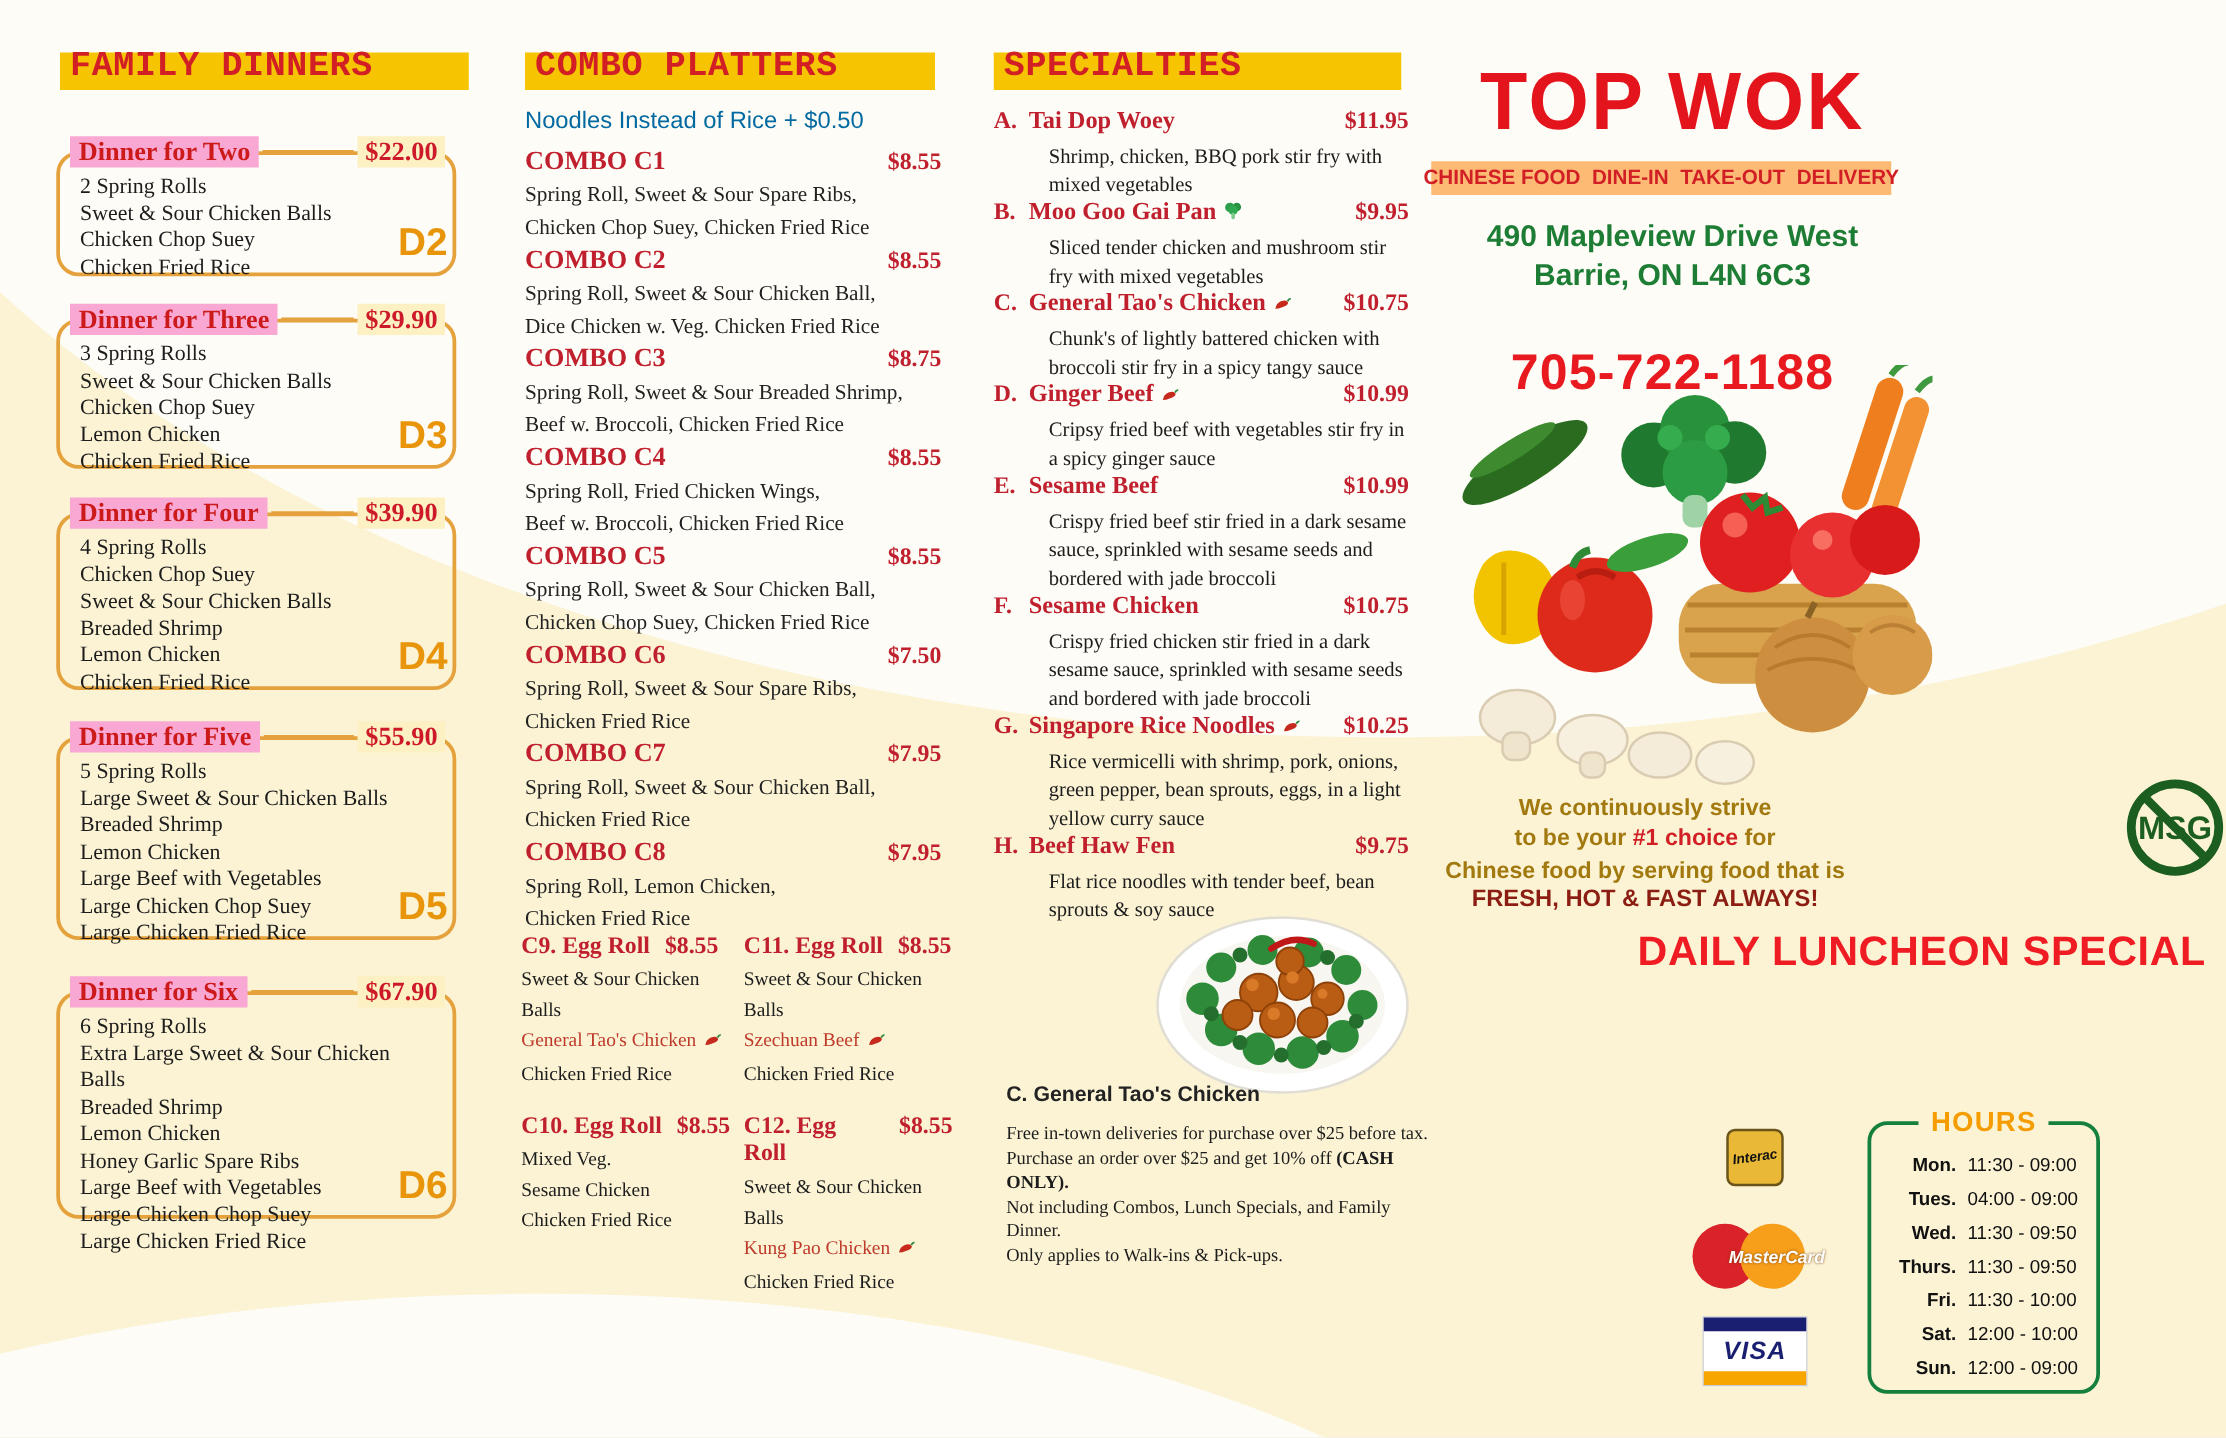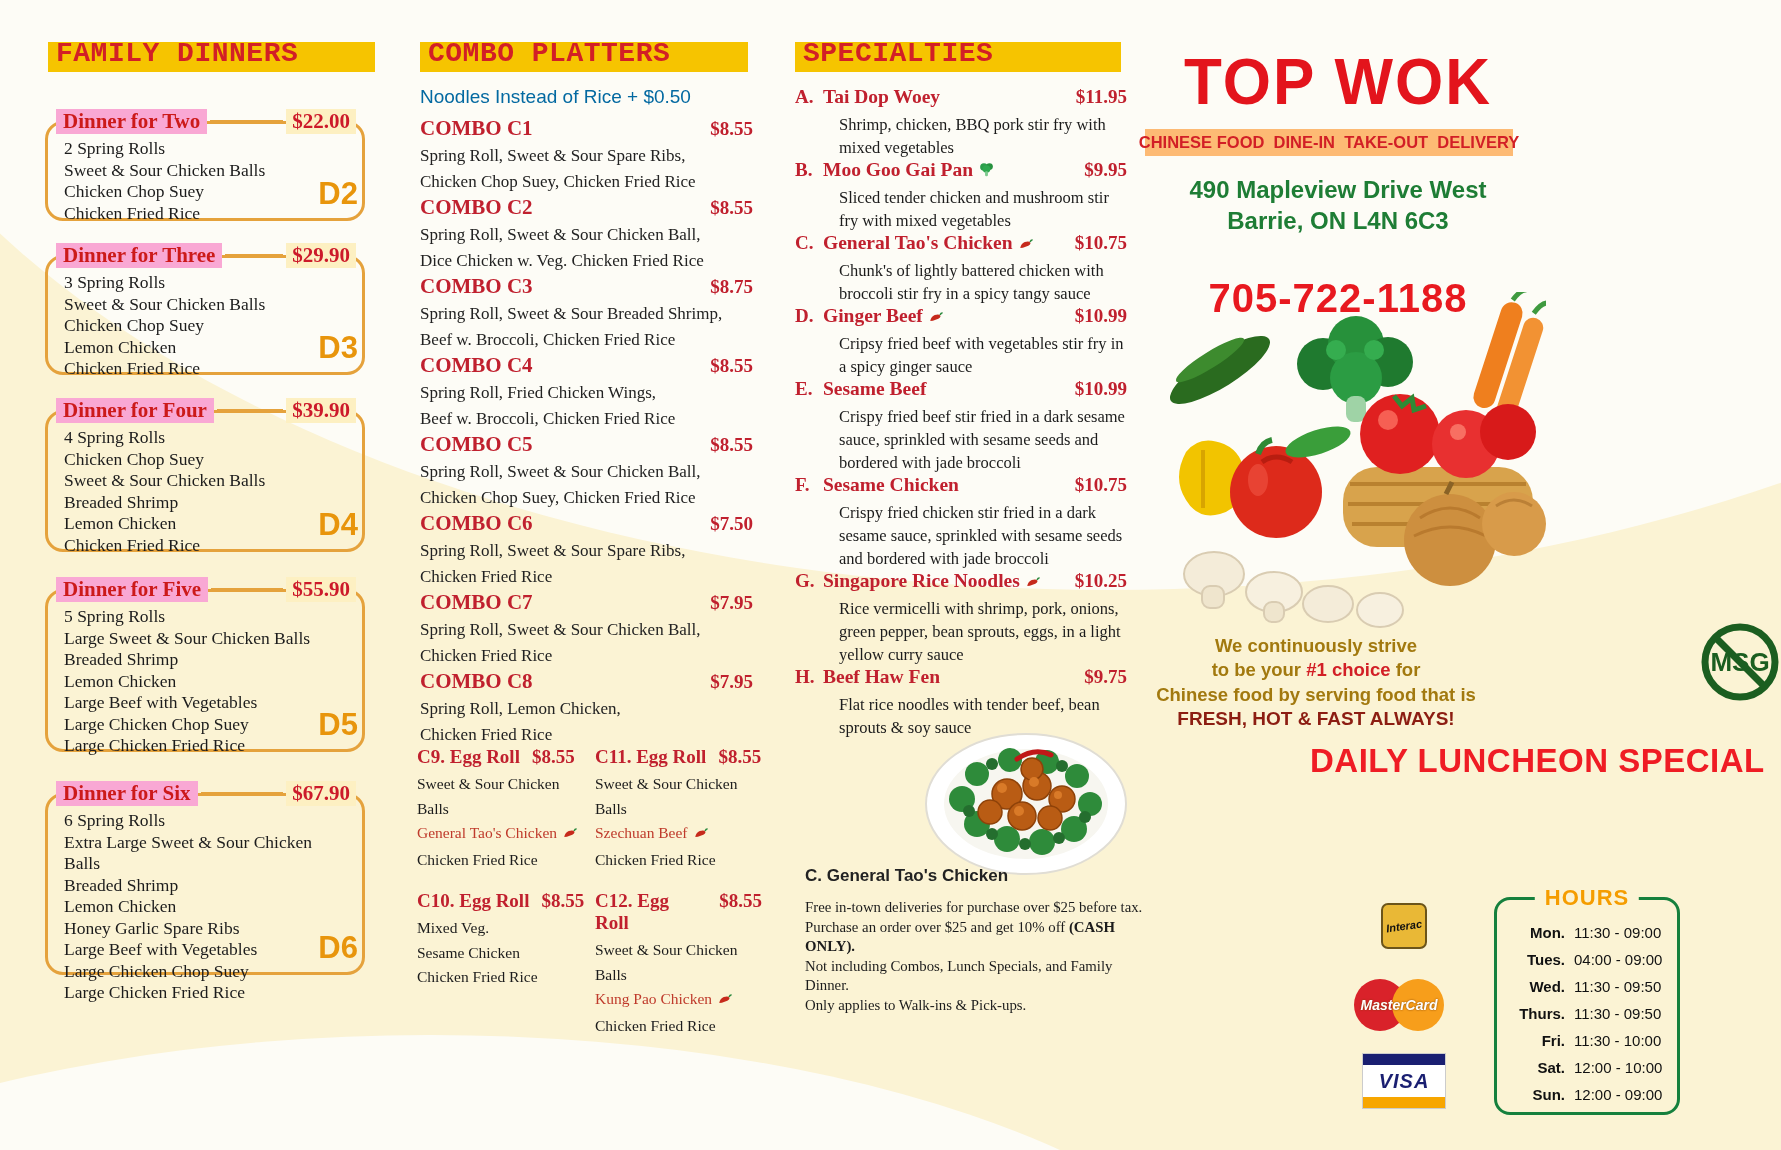--- a/index.html
+++ b/index.html
@@ -89,23 +89,23 @@
   
   .interac { position:absolute; left:1381px; top:903px; width:46px; height:46px; background:#e9b836;
              border:2px solid #6b541a; border-radius:7px; display:flex; align-items:center;
              justify-content:center; overflow:hidden; }
   .interac span { font-family:"Liberation Sans", sans-serif; font-style:italic; font-weight:bold;
                   font-size:11px; color:#111; transform:rotate(-8deg); }
   .mastercard { position:absolute; left:1354px; top:977px; width:90px; height:56px; }
   .mc-circle { position:absolute; top:2px; width:52px; height:52px; border-radius:50%; }
   .mc-red { left:0; background:#d9222a; }
   .mc-orange { right:0; background:#f79e1b; }
-  .mc-text { position:absolute; top:20px; left:0; width:100%; text-align:center; color:#fff;
+  .mc-text { position:absolute; top:20px; left:0; width:100%; text-align:left; color:#fff;
              font-family:"Liberation Sans", sans-serif; font-style:italic; font-weight:bold;
-             font-size:14px; text-shadow:0 0 2px #7a3c00; }
+             font-size:14px; text-shadow:0 0 2px #7a3c00;padding-left:29px; }
   .visa { position:absolute; left:1362px; top:1053px; width:84px; height:56px; background:#fff;
           border:1px solid #ccc; display:flex; flex-direction:column; }
   .visa-top { height:11px; background:#1a1f71; }
   .visa-mid { flex:1; display:flex; align-items:center; justify-content:center;
               font-family:"Liberation Sans", sans-serif; font-style:italic; font-weight:900;
               font-size:20px; color:#1a1f71; letter-spacing:1px; }
   .visa-bot { height:11px; background:#f7a600; }
 
   
   .hours-box { position:absolute; left:1494px; top:897px; width:186px; height:218px;

